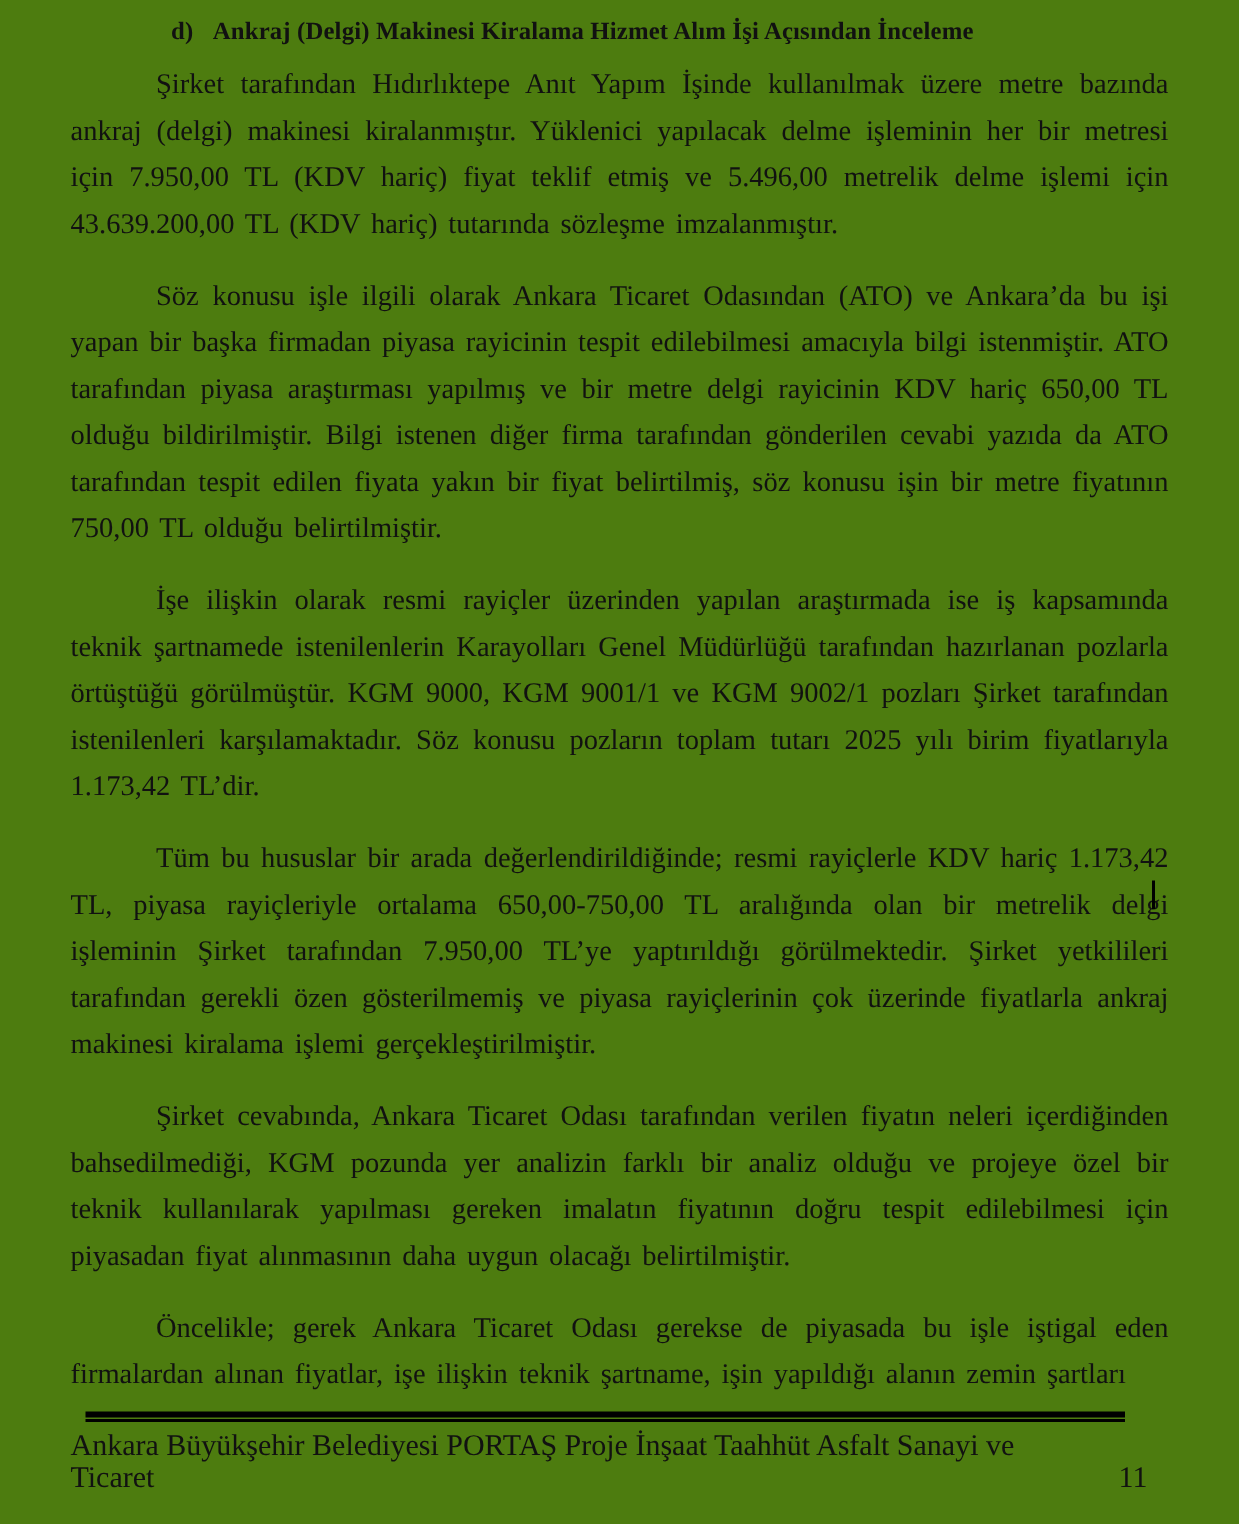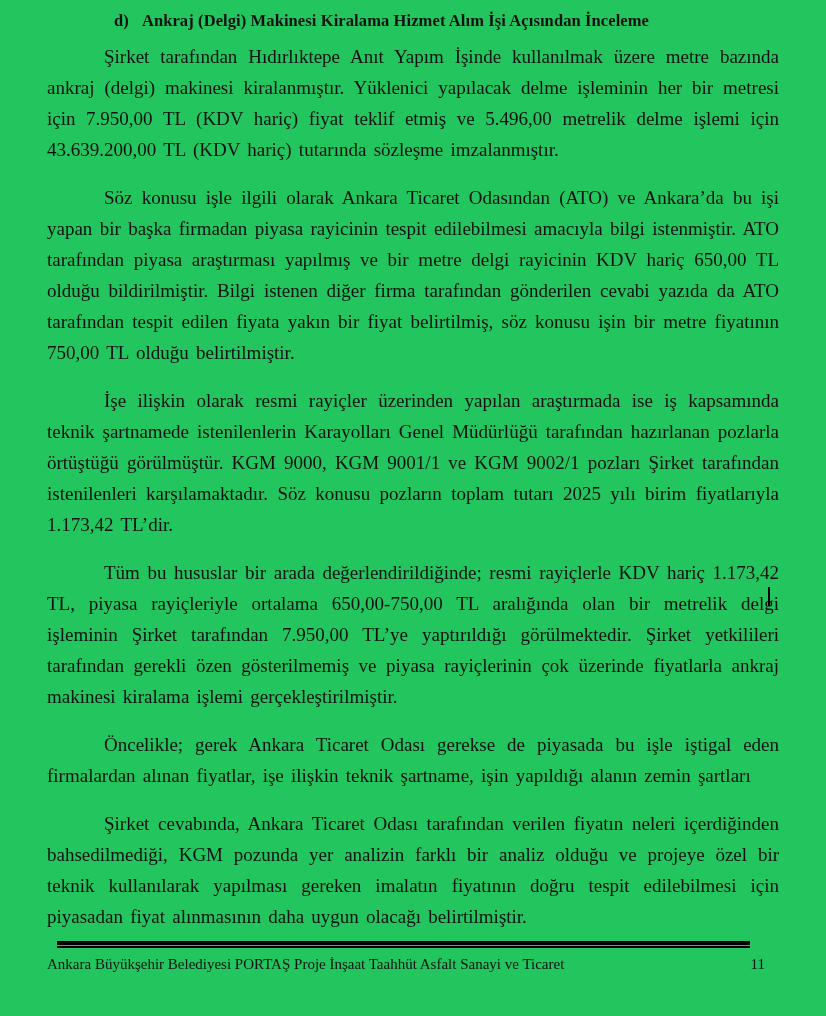--- a/index.html
+++ b/index.html
@@ -4,21 +4,21 @@
 <style>
   html, body {
     margin: 0;
     padding: 0;
     background: #ffffff;
   }
   .page {
     position: relative;
     width: 826px;
     height: 1016px;
-    background: #22c55e;
+    background: #4d7c0f;
     color: #111111;
     font-family: "Liberation Serif", "DejaVu Serif", serif;
     overflow: hidden;
   }
   .content {
     position: absolute;
     top: 0;
     left: 47px;
     width: 732px;
   }
@@ -63,21 +63,21 @@
     border-bottom: 2px solid #000000;
   }
   .footer {
     position: absolute;
     left: 47px;
     top: 954px;
     width: 732px;
     display: flex;
     justify-content: space-between;
     align-items: flex-end;
-    font-size: 15px;
+    font-size: 20px;
     line-height: 21px;
   }
   .footer-text {
     max-width: 660px;
   }
   .page-num {
     padding-right: 14px;
     white-space: nowrap;
   }
 </style>
@@ -90,23 +90,23 @@
     <h3 class="heading"><span class="h-num">d)</span><span class="h-title">Ankraj (Delgi) Makinesi Kiralama Hizmet Alım İşi Açısından İnceleme</span></h3>
 
     <p class="para first">Şirket tarafından Hıdırlıktepe Anıt Yapım İşinde kullanılmak üzere metre bazında ankraj (delgi) makinesi kiralanmıştır. Yüklenici yapılacak delme işleminin her bir metresi için 7.950,00 TL (KDV hariç) fiyat teklif etmiş ve 5.496,00 metrelik delme işlemi için 43.639.200,00 TL (KDV hariç) tutarında sözleşme imzalanmıştır.</p>
 
     <p class="para">Söz konusu işle ilgili olarak Ankara Ticaret Odasından (ATO) ve Ankara’da bu işi yapan bir başka firmadan piyasa rayicinin tespit edilebilmesi amacıyla bilgi istenmiştir. ATO tarafından piyasa araştırması yapılmış ve bir metre delgi rayicinin KDV hariç 650,00 TL olduğu bildirilmiştir. Bilgi istenen diğer firma tarafından gönderilen cevabi yazıda da ATO tarafından tespit edilen fiyata yakın bir fiyat belirtilmiş, söz konusu işin bir metre fiyatının 750,00 TL olduğu belirtilmiştir.</p>
 
     <p class="para">İşe ilişkin olarak resmi rayiçler üzerinden yapılan araştırmada ise iş kapsamında teknik şartnamede istenilenlerin Karayolları Genel Müdürlüğü tarafından hazırlanan pozlarla örtüştüğü görülmüştür. KGM 9000, KGM 9001/1 ve KGM 9002/1 pozları Şirket tarafından istenilenleri karşılamaktadır. Söz konusu pozların toplam tutarı 2025 yılı birim fiyatlarıyla 1.173,42 TL’dir.</p>
 
     <p class="para">Tüm bu hususlar bir arada değerlendirildiğinde; resmi rayiçlerle KDV hariç 1.173,42 TL, piyasa rayiçleriyle ortalama 650,00-750,00 TL aralığında olan bir metrelik delgi işleminin Şirket tarafından 7.950,00 TL’ye yaptırıldığı görülmektedir. Şirket yetkilileri tarafından gerekli özen gösterilmemiş ve piyasa rayiçlerinin çok üzerinde fiyatlarla ankraj makinesi kiralama işlemi gerçekleştirilmiştir.</p>
 
+    <p class="para">Şirket cevabında, Ankara Ticaret Odası tarafından verilen fiyatın neleri içerdiğinden bahsedilmediği, KGM pozunda yer analizin farklı bir analiz olduğu ve projeye özel bir teknik kullanılarak yapılması gereken imalatın fiyatının doğru tespit edilebilmesi için piyasadan fiyat alınmasının daha uygun olacağı belirtilmiştir.</p>
+
     <p class="para">Öncelikle; gerek Ankara Ticaret Odası gerekse de piyasada bu işle iştigal eden firmalardan alınan fiyatlar, işe ilişkin teknik şartname, işin yapıldığı alanın zemin şartları</p>
-
-    <p class="para">Şirket cevabında, Ankara Ticaret Odası tarafından verilen fiyatın neleri içerdiğinden bahsedilmediği, KGM pozunda yer analizin farklı bir analiz olduğu ve projeye özel bir teknik kullanılarak yapılması gereken imalatın fiyatının doğru tespit edilebilmesi için piyasadan fiyat alınmasının daha uygun olacağı belirtilmiştir.</p>
 
   </div>
 
   <div class="text-cursor"></div>
 
   <div class="footer-rule"></div>
 
   <div class="footer">
     <div class="footer-text">
       <div>Ankara Büyükşehir Belediyesi PORTAŞ Proje İnşaat Taahhüt Asfalt Sanayi ve Ticaret</div>

